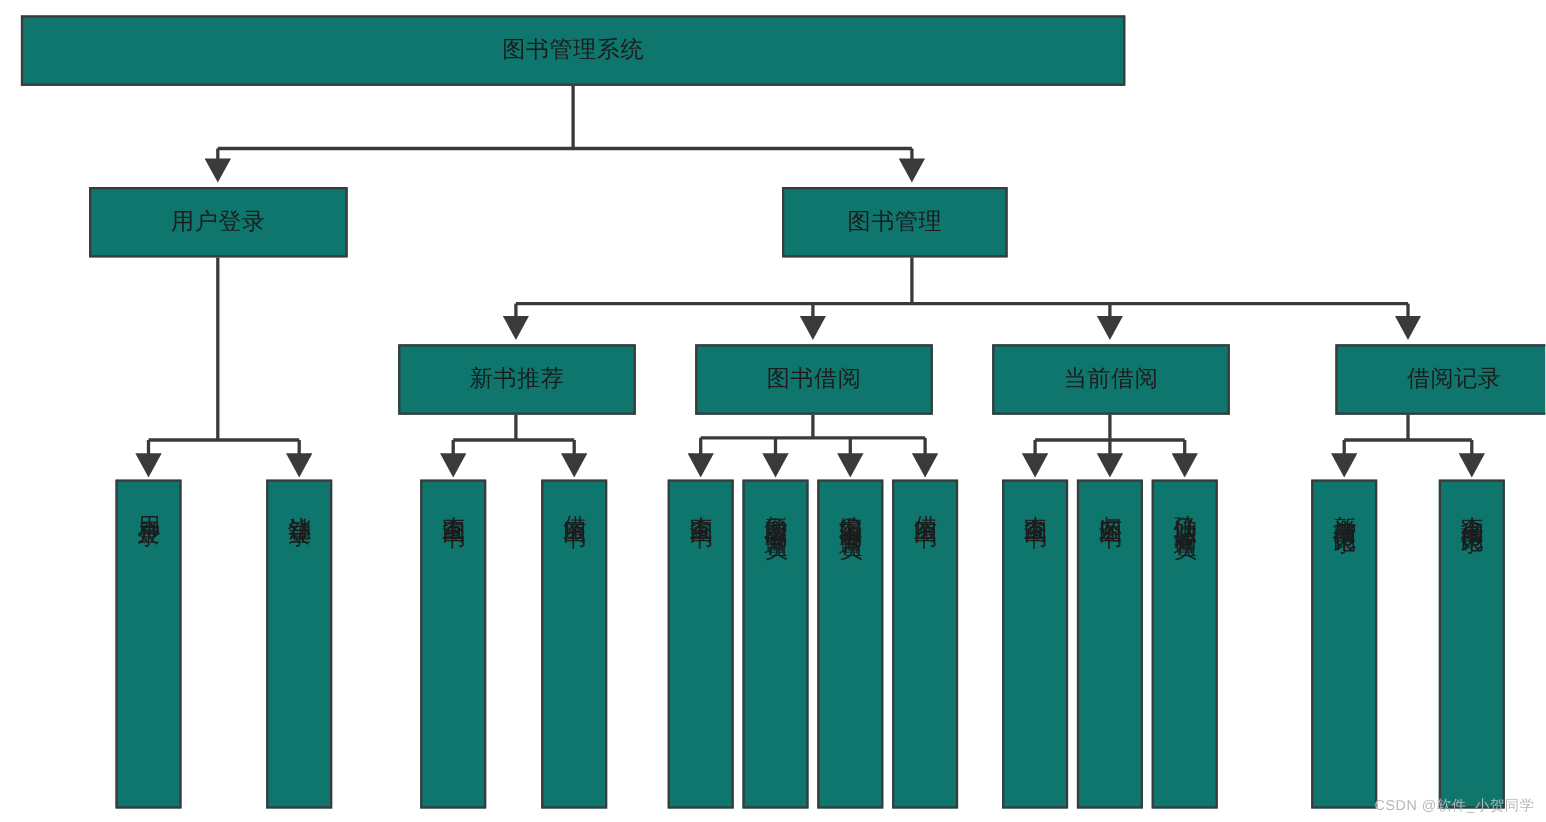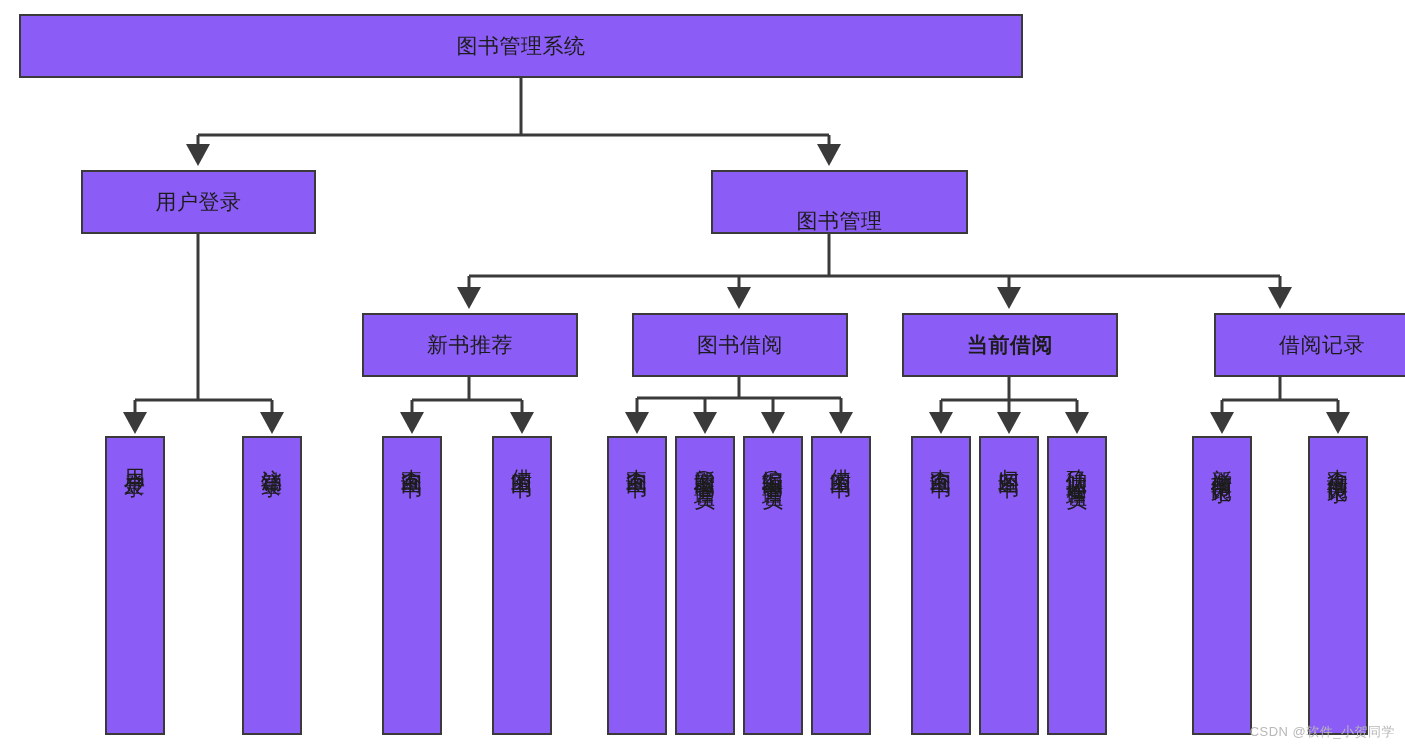--- a/index.html
+++ b/index.html
@@ -21,21 +21,21 @@
     position: absolute;
     left: 0;
     top: 0;
     width: 1405px;
     height: 747px;
     pointer-events: none;
   }
   .node {
     position: absolute;
     box-sizing: border-box;
-    background: #8b5cf6;
+    background: #0f766e;
     border: 2px solid #3a3a3a;
     display: flex;
     align-items: center;
     justify-content: center;
     color: #1c1c1c;
   }
   .node-label {
     display: block;
     text-align: center;
     line-height: 1.05;
@@ -123,33 +123,33 @@
   </svg>
 
   <div class="node h-node" style="left:19px; top:14px; width:1004px; height:64px;">
     <span class="node-label">图书管理系统</span>
   </div>
 
   <div class="node h-node" style="left:81px; top:170px; width:235px; height:64px;">
     <span class="node-label">用户登录</span>
   </div>
 
-  <div class="node h-node" style="left:711px; top:170px; width:257px; height:64px;align-items:flex-end;">
+  <div class="node h-node" style="left:711px; top:170px; width:205px; height:64px;">
     <span class="node-label">图书管理</span>
   </div>
 
   <div class="node h-node" style="left:632px; top:313px; width:216px; height:64px;">
     <span class="node-label">图书借阅</span>
   </div>
 
   <div class="node h-node" style="left:362px; top:313px; width:216px; height:64px;">
     <span class="node-label">新书推荐</span>
   </div>
 
-  <div class="node h-node" style="left:902px; top:313px; width:216px; height:64px;font-weight:bold;">
+  <div class="node h-node" style="left:902px; top:313px; width:216px; height:64px;">
     <span class="node-label">当前借阅</span>
   </div>
 
   <div class="node h-node" style="left:1172px; top:313px; width:216px; height:64px;margin-left:42px;">
     <span class="node-label">借阅记录</span>
   </div>
 
   <div class="node v-node" style="left:105px; top:436px; width:60px; height:299px;">
     <span class="node-label">用户登录</span>
   </div>

